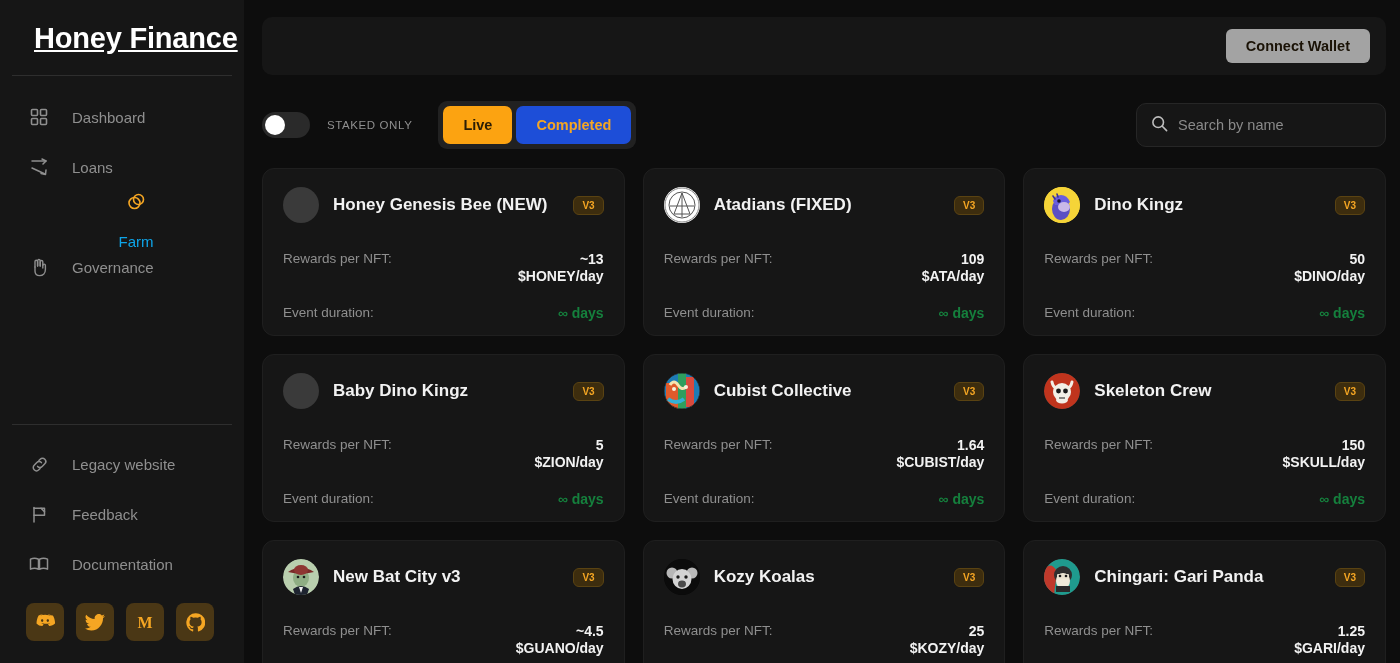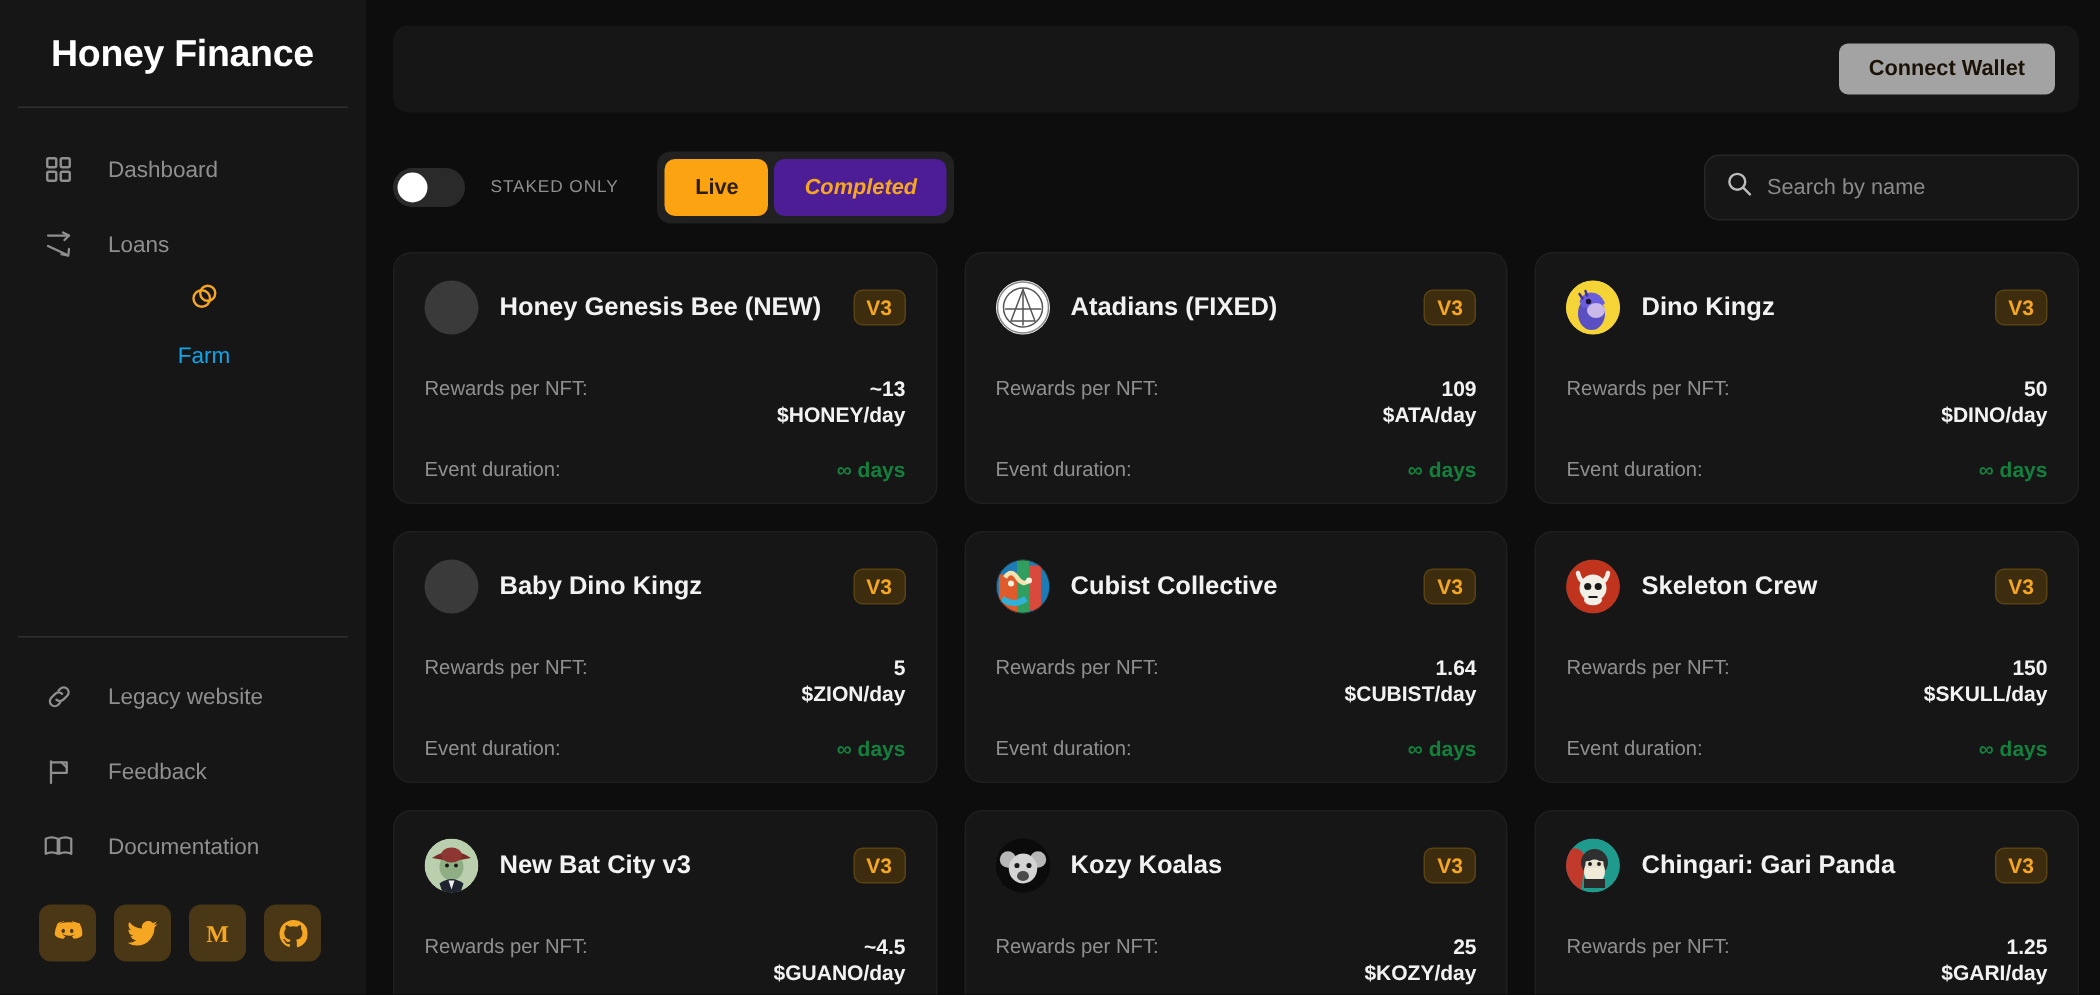--- a/index.html
+++ b/index.html
@@ -13,22 +13,23 @@
 
   
   .sidebar {
     width: 244px; min-width: 244px; height: 663px;
     background: #161616;
     display: flex; flex-direction: column;
     position: relative;
   }
   .brand {
     padding: 22px 0 20px 34px;
-    font-size: 25px; font-weight: bold; color: #ffffff;
+    font-size: 29px; font-weight: bold; color: #ffffff;
     letter-spacing: -0.2px;
+    text-decoration: underline;
   }
   .brand-divider {
     height: 1px; background: #2e2e2e; margin: 0 12px 0 12px;
   }
   .nav { padding-top: 16px; }
   .nav-item {
     display: flex; align-items: center; gap: 22px;
     height: 50px; padding-left: 28px;
     color: #8f8f8f; font-size: 15px;
     cursor: pointer;
@@ -108,21 +109,21 @@
     display: flex; gap: 4px;
   }
   .seg {
     border: none; cursor: pointer;
     height: 38px; padding: 0 20px;
     border-radius: 7px;
     font-size: 14.5px; font-weight: bold;
     font-family: "Liberation Sans", sans-serif;
   }
   .seg.on { background: #fca311; color: #2b1d06; }
-  .seg.off { background: #4c1d95; color: #f5a623; font-style: italic; }
+  .seg.off { background: #1d4ed8; color: #f5a623; }
 
   .search-box {
     margin-left: auto;
     width: 250px; height: 44px;
     background: #161616; border: 1px solid #262626;
     border-radius: 10px;
     display: flex; align-items: center; gap: 10px;
     padding: 0 14px;
   }
   .search-box input {
@@ -161,21 +162,21 @@
   .card-title {
     margin-left: 14px;
     font-size: 17px; font-weight: bold; color: #f2f2f2;
     white-space: nowrap;
   }
   .badge {
     margin-left: auto;
     background: #3d2d0e; color: #f5a623;
     border: 1px solid #5a4312;
     border-radius: 6px;
-    font-size: 14px; font-weight: bold;
+    font-size: 10px; font-weight: bold;
     padding: 3px 8px;
   }
   .row {
     display: flex; align-items: flex-start; justify-content: space-between;
   }
   .row.r1 { margin-top: 28px; }
   .row.r2 { margin-top: 20px; }
   .row-label { font-size: 13.5px; color: #8f8f8f; }
   .row-value {
     text-align: right; font-size: 14px; font-weight: bold; color: #f2f2f2;
@@ -222,20 +223,31 @@
       <div class="nav-item active">
         <span class="ic">
           <svg width="19" height="19" viewBox="0 0 19 19" fill="none" stroke="#f5a623" stroke-width="1.6">
             <circle cx="11.5" cy="7.5" r="5"></circle>
               <circle cx="7.5" cy="11" r="5.5"></circle>
           </svg>
         </span>
         <span>Farm</span>
       </div>
 
+      <div class="nav-item">
+        <span class="ic">
+          <svg width="18" height="19" viewBox="0 0 18 19" fill="none" stroke="#8f8f8f" stroke-width="1.4" stroke-linecap="round" stroke-linejoin="round">
+            <path d="M5 9V3.6a1.3 1.3 0 0 1 2.6 0V8"></path>
+            <path d="M7.6 8V2.8a1.3 1.3 0 0 1 2.6 0V8"></path>
+            <path d="M10.2 8V3.8a1.3 1.3 0 0 1 2.6 0V10"></path>
+            <path d="M12.8 7.4a1.3 1.3 0 0 1 2.6 0v4.2c0 3.5-2.4 6-5.7 6C6.3 17.6 5 15.6 5 13V9"></path>
+          </svg>
+        </span>
+        <span>Governance</span>
+      </div>
     </nav>
 
     <div class="spacer"></div>
 
     <div class="bottom-divider"></div>
 
     <nav class="bottom-nav">
       <div class="nav-item">
         <span class="ic">
           <svg width="19" height="19" viewBox="0 0 19 19" fill="none" stroke="#8f8f8f" stroke-width="1.5" stroke-linecap="round">

